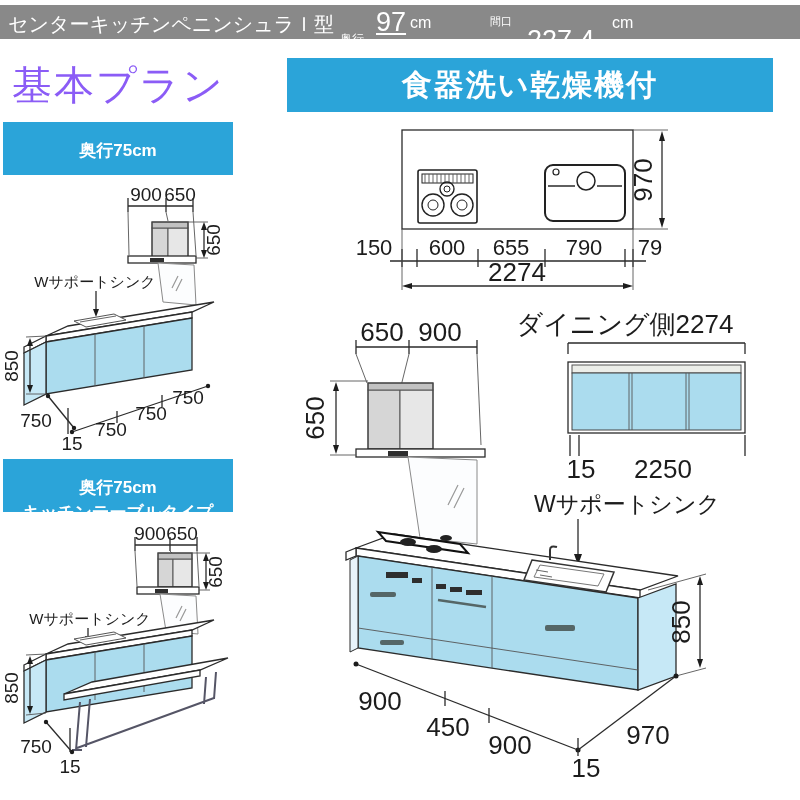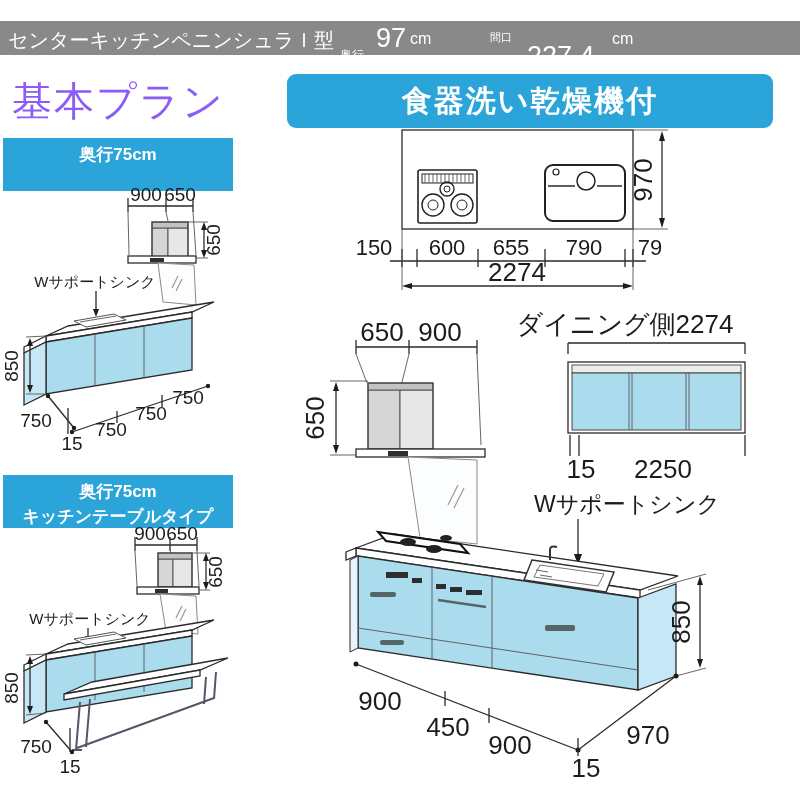--- a/index.html
+++ b/index.html
@@ -1,34 +1,34 @@
 <!DOCTYPE html>
 <html><head>
 <meta charset="utf-8">
 <style>
   html,body{margin:0;padding:0;background:#fff;}
   #canvas{position:relative;width:800px;height:800px;background:#fff;overflow:hidden;
           font-family:"Liberation Sans",sans-serif;color:#222;}
-  .abs{position:absolute;margin-top:16px;}
+  .abs{position:absolute;}
   
   #header{left:0;top:5px;width:800px;height:34px;background:#898989;}
   #header span{position:absolute;color:#fff;white-space:nowrap;}
   .hdr-title{left:8px;top:6px;font-size:20px;}
   .hdr-lbl1{left:340px;top:26px;font-size:12px;}
-  .hdr-val1{left:376px;top:2px;font-size:27px;}
+  .hdr-val1{left:376px;top:2px;font-size:27px;text-decoration:underline;}
   .hdr-unit1{left:410px;top:9px;font-size:16px;}
   .hdr-lbl2{left:490px;top:9px;font-size:11px;}
   .hdr-val2{left:527px;top:20px;font-size:27px;}
   .hdr-unit2{left:612px;top:9px;font-size:16px;}
   
   #plan-title{left:12px;top:58px;font-size:40px;color:#8b5cf6;letter-spacing:2px;}
   #feature-banner{left:287px;top:58px;width:486px;height:54px;background:#2ba4d9;
-     color:#fff;font-size:30px;font-weight:bold;text-align:center;line-height:54px;letter-spacing:2px;border-radius:9px;}
+     color:#fff;font-size:30px;font-weight:bold;text-align:center;line-height:54px;letter-spacing:2px;}
   .vbanner{left:3px;width:230px;height:53px;background:#2ba4d9;color:#fff;text-align:center;
-     font-size:17px;font-weight:bold;line-height:25px;padding-top:4px;box-sizing:border-box;}
+     font-size:17px;font-weight:bold;line-height:25px;padding-top:16px;box-sizing:border-box;}
   #banner-slim{top:122px;}
   #banner-table{top:459px;}
   svg{position:absolute;overflow:visible;}
   svg text{font-family:"Liberation Sans",sans-serif;fill:#1c1c1c;}
   .ln{stroke:#2b2b2b;stroke-width:1.3;fill:none;}
   .thin{stroke:#555;stroke-width:0.9;fill:none;}
   .dimtxt{font-size:22px;}
   .dimlg{font-size:26px;}
   .dimsm{font-size:19px;}
   .lbl{font-size:15px;}

